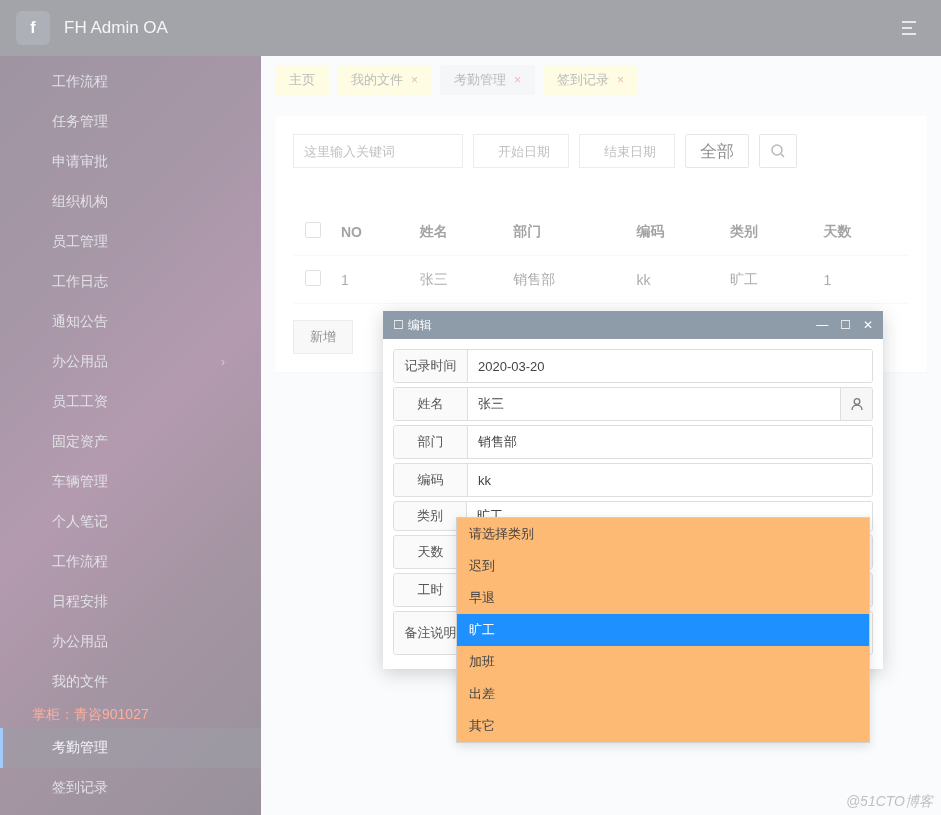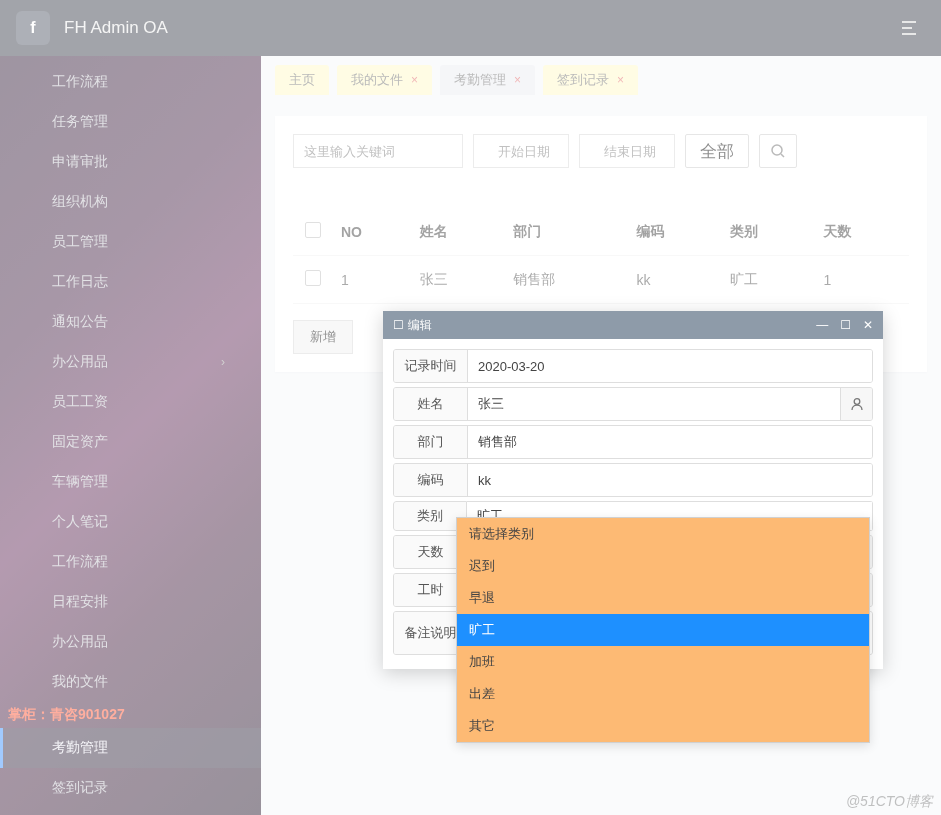--- a/index.html
+++ b/index.html
@@ -10,21 +10,21 @@
     .logo-badge { width: 34px; height: 34px; background: #4a5060; border-radius: 6px; display: flex; align-items: center; justify-content: center; color: #fff; font-weight: bold; font-size: 16px; }
     .app-title { color: #e8e8e8; font-size: 17px; margin-left: 14px; flex: 1; }
     .toggle-btn { width: 28px; height: 28px; display: flex; align-items: center; justify-content: center; color: #ccc; cursor: pointer; }
     
     
     .sidebar { position: absolute; left: 0; top: 56px; width: 261px; height: 759px; background: linear-gradient(135deg, #2a1530 0%, #3d1a3d 30%, #5a2050 50%, #3a1535 70%, #1b0d22 100%); overflow-y: auto; }
     .sidebar-item { display: flex; align-items: center; padding: 11px 36px; color: #b8b8c0; font-size: 15px; cursor: pointer; }
     .sidebar-sub { padding-left: 52px; font-size: 14px; color: #c0c0c8; }
     .sidebar-arrow { margin-left: auto; font-size: 12px; color: #999; }
     .sidebar-item.active { background: rgba(40,40,60,.6); border-left: 3px solid #2f8aff; padding-left: 49px; color: #e8e8f0; }
-    .watermark-text { padding: 4px 0 4px 8px; color: #ff4d2a; font-size: 14px; font-weight: 700; }
+    .watermark-text { padding: 4px 0 4px 8px; color: #ff4d2a; font-size: 14px; font-weight: 400; margin-left: 24px; }
     
     
     .main { position: absolute; left: 261px; top: 56px; right: 0; bottom: 0; background: #f4f6f9; }
     .tabs { height: 42px; display: flex; align-items: center; padding: 6px 14px 0; gap: 8px; }
     .tab { padding: 6px 14px; font-size: 13px; color: #666; background: #fef9c3; border-radius: 3px 3px 0 0; cursor: pointer; display: flex; align-items: center; }
     .tab.active { background: #e9ebf0; }
     .tab-close { margin-left: 8px; color: #e06060; font-size: 12px; }
     
     .content-panel { margin: 18px 14px; background: #fff; padding: 18px; box-shadow: 0 1px 2px rgba(0,0,0,.04); }
     .filter-row { display: flex; gap: 10px; margin-bottom: 40px; }

